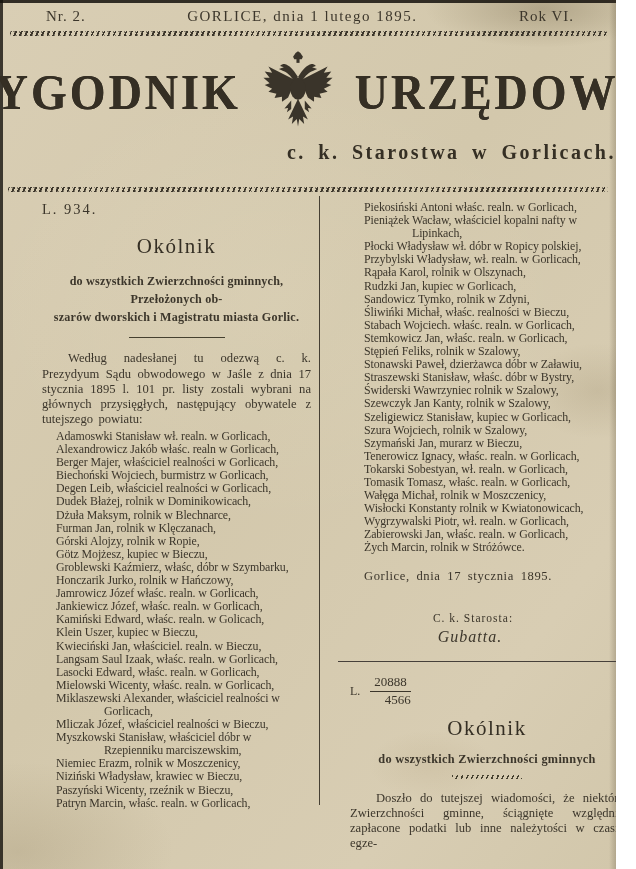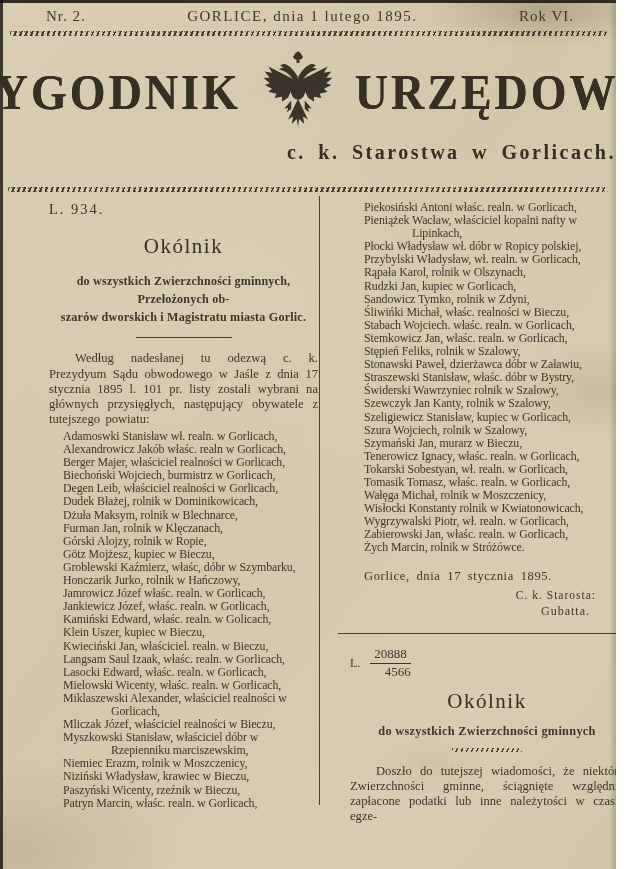--- a/index.html
+++ b/index.html
@@ -39,42 +39,42 @@
   .title-word { font-size:46px; font-weight:bold; letter-spacing:3px; color:#352f24;
     transform:scaleY(1.12); text-shadow:0 0 .4px #352f24; white-space:nowrap; }
   .eagle { width:74px; height:92px; flex:0 0 auto; margin-top:-2px; }
 
   .subtitle { position:absolute; top:141px; left:0; right:0; text-align:right;
     font-size:20px; font-weight:bold; letter-spacing:2.5px; word-spacing:5px; color:#352f24; }
 
   
   .divider-v { position:absolute; left:319px; top:196px; width:1.4px; height:609px; background:#453f33; }
   .col { position:absolute; top:198px; font-size:11.9px; line-height:1.1; }
-  .col-left  { left:49px;  width:269px; }
+  .col-left  { left:42px;  width:269px; }
   .col-right { left:350px; width:274px; }
 
   .ref-line { font-size:14.5px; letter-spacing:2px; margin-top:4px; }
   .okolnik-heading { text-align:center; font-size:21px; letter-spacing:1.5px; margin-top:17px; color:#352f24; }
   .addressee { margin-top:14px; text-align:center; font-weight:bold; font-size:12.1px;
     line-height:1.5; letter-spacing:.2px; }
   .short-rule { width:96px; margin:11px auto 0; border-top:1.6px solid #45402f; }
   .dash-rule { width:70px; margin:9px auto 0; height:4px;
     background:repeating-linear-gradient(115deg,#45402f 0 1.4px, transparent 1.4px 4.6px); }
 
   .body-par { margin-top:13px; text-align:justify; text-indent:26px;
     font-size:12.6px; line-height:1.2; word-spacing:2.2px; }
 
   .names { margin-top:3px; }
   .name-line { padding-left:62px; text-indent:-48px; line-height:1.1;
     font-size:11.9px; letter-spacing:-.1px; }
 
   .col-dateline { margin-top:15px; padding-left:14px; font-size:12.6px; letter-spacing:.6px; word-spacing:3px; }
-  .signature { margin-top:6px; margin-right:28px; text-align:right; }
+  .signature { margin-top:29px; margin-right:28px; text-align:center; }
   .sig-title { font-size:11.5px; letter-spacing:1px; }
-  .sig-name  { font-size:12px; letter-spacing:1px; margin-top:3px; padding-right:6px; }
+  .sig-name  { font-size:16px; font-style:italic; letter-spacing:1px; margin-top:3px; padding-right:6px; }
 
   .section-rule { margin-top:15px; margin-left:-12px; border-top:1.2px solid #46403a; }
 
   .ref2 { margin-top:13px; display:flex; align-items:center; gap:10px; }
   .frac { display:inline-block; text-align:right; font-size:13px; line-height:1.15; vertical-align:middle; }
   .frac .num { display:block; border-bottom:1px solid #3c362b; padding:0 4px 1px; }
   .frac .den { display:block; padding-top:1px; }
 
   .a2-heading { margin-top:10px; }
   .a2-addressee { margin-top:12px; text-align:center; font-weight:bold; font-size:12.3px; letter-spacing:.3px; }

